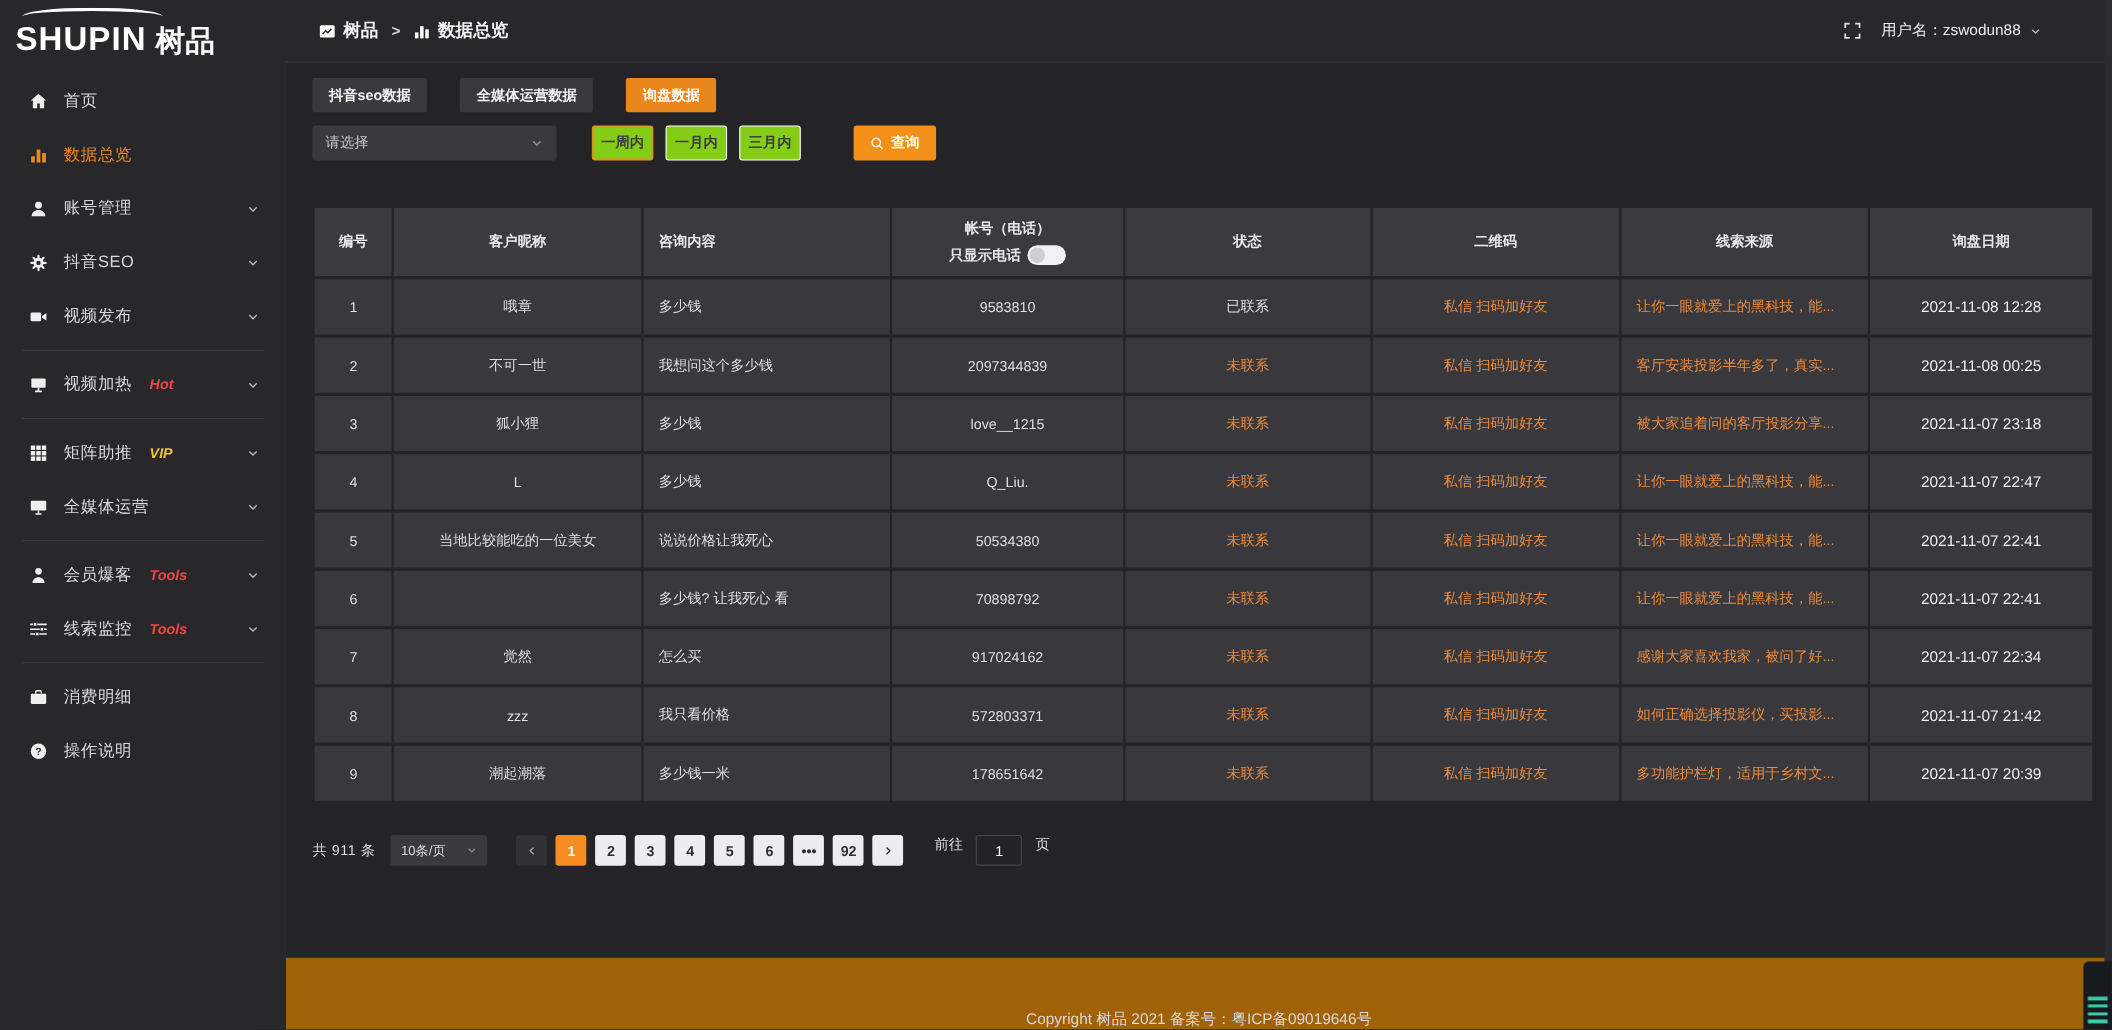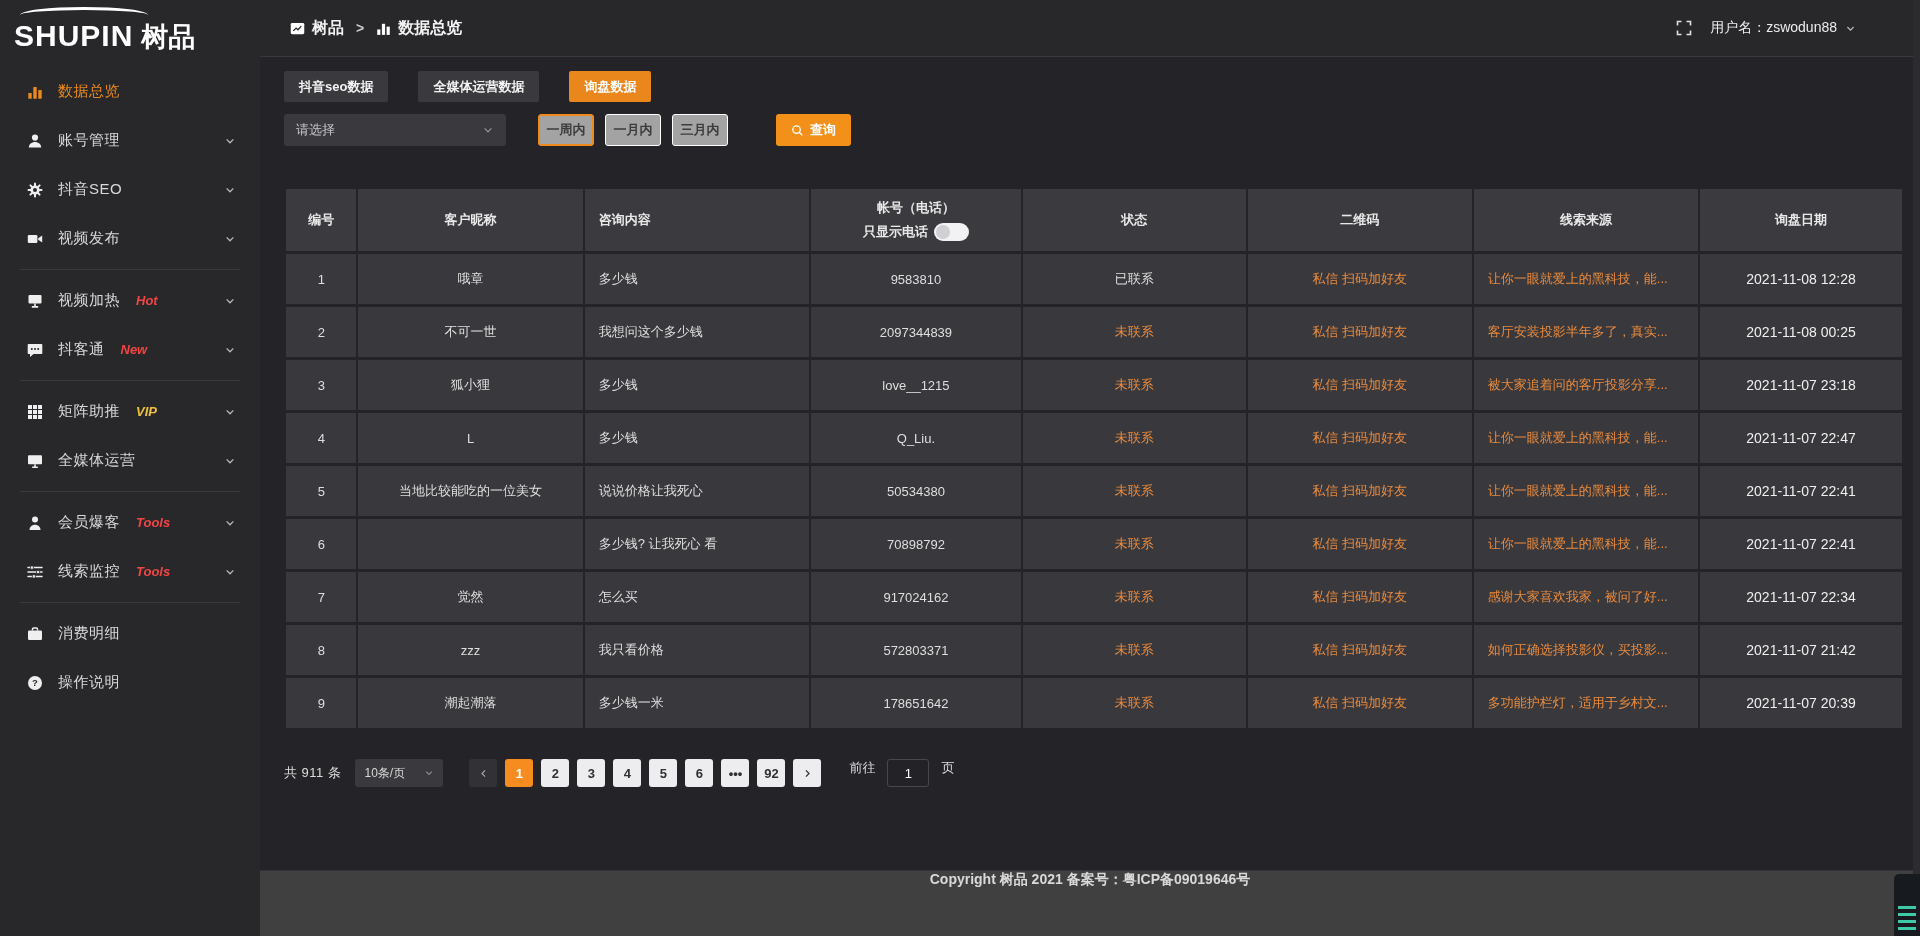--- a/index.html
+++ b/index.html
@@ -37,21 +37,21 @@
   .username .mi-chevron { margin-left:2px; width:11px; height:11px; }
   
   .content { flex:1; padding:14px 16px 0 24px; }
   .tabs { display:flex; gap:30px; }
   .tab { height:31px; padding:0 15px; background:#3a3a3e; color:#f3f3f3; font-size:13px; font-weight:bold; display:flex; align-items:center; border-radius:2px; cursor:pointer; }
   .tab.active { background:#e9861c; color:#fff; }
   .filters { display:flex; align-items:center; margin-top:12px;gap:16px; }
   .select { width:222px; height:32px; background:#3a3a3e; border-radius:3px; display:flex; align-items:center; padding:0 12px; font-size:13px; color:#c6c6c9; cursor:pointer; }
   .select .mi-chevron { margin-left:auto; color:#8f8f93; }
   .range-group { display:flex; gap:11px; margin-left:16px; }
-  .range-btn { width:56px; height:32px; background:#a3a3a3; color:#3c3c3c; border:1px solid #fff; font-size:13px; display:flex; align-items:center; justify-content:center; border-radius:3px; cursor:pointer; font-weight:bold; }
+  .range-btn { width:56px; height:32px; background:#84cc16; color:#3c3c3c; border:1px solid #fff; font-size:13px; display:flex; align-items:center; justify-content:center; border-radius:3px; cursor:pointer; font-weight:bold; }
   .range-btn.active { border:1px solid #ef8b1c; box-shadow:0 0 0 1px #ef8b1c inset; }
   .query-btn { margin-left:32px; height:32px; padding:0 15px; background:#f29019; border-radius:3px; color:#fff; font-size:13px; font-weight:bold; display:flex; align-items:center; gap:6px; cursor:pointer; }
   .query-btn svg { width:13px; height:13px; }
   
   .table-wrap { margin-top:40px; }
   table { width:100%; border-collapse:separate; border-spacing:2px 3px; table-layout:fixed; }
   thead th { background:#3b3b3f; height:62px; font-size:13px; font-weight:bold; color:#e8e8e8; text-align:center; padding:0 10px; }
   thead th.left { text-align:left; padding-left:14px; }
   tbody td { background:#39393d; height:50px; font-size:13px; color:#dfdfdf; text-align:center; padding:0 10px; overflow:hidden; white-space:nowrap; text-overflow:ellipsis; }
   tbody td.left { text-align:left; padding-left:14px; }
@@ -66,39 +66,47 @@
   .pg-total { margin-right:14px; letter-spacing:0.5px; }
   .pg-size { width:88px; height:28px; background:#3a3a3e; border-radius:3px; display:flex; align-items:center; padding:0 9px; font-size:12px; color:#d8d8d8; cursor:pointer; margin-right:22px; }
   .pg-size .mi-chevron { margin-left:auto; width:10px; height:10px; color:#909094; }
   .pg-btn { min-width:28px; height:28px; padding:0 5px; border-radius:3px; background:#ededef; color:#303034; font-weight:bold; font-size:13px; display:inline-flex; align-items:center; justify-content:center; margin:0 4px; cursor:pointer; }
   .pg-btn.active { background:#f68c1f; color:#fff; }
   .pg-prev { background:#323236; color:#a5a5a9; }
   .pg-prev svg, .pg-next svg { width:11px; height:11px; }
   .pg-goto { display:flex; gap:12px; margin-left:24px; }
   .pg-input { width:42px; height:28px; background:#232327; border:1px solid #48484c; border-radius:3px; color:#fff; text-align:center; font-size:13px; font-family:inherit; }
   
-  .footer { height:66px; min-height:66px; background:#404040; border-top:1px solid #343438; display:flex; align-items:flex-start; justify-content:center; font-size:14px; color:#d9d9d9;font-weight:bold; }
+  .footer { height:66px; min-height:66px; background:#a16207; border-top:1px solid #343438; display:flex; align-items:flex-end; justify-content:center; font-size:14px; color:#d9d9d9; }
   
   .scroll-track { position:fixed; right:0; top:0; width:7px; height:936px; background:#2c2c30; }
   .corner-widget { position:fixed; right:0; bottom:0; width:26px; height:62px; background:#171a1f; border-radius:5px 0 0 0; }
   .corner-widget .stripes { position:absolute; left:4px; right:4px; bottom:4px; height:26px;
     background:repeating-linear-gradient(to bottom,#3ec9a7 0 3px,transparent 3px 7px); }
   svg { display:block; }
 </style>
 </head>
 <body>
 
 <aside class="sidebar">
   <div class="logo">
     <div class="logo-arc"></div>
     <span class="logo-latin">SHUPIN</span>
     <span class="logo-cn">树品</span>
   </div>
   <nav class="menu">
 
+    <div class="menu-item">
+      <span class="mi-icon">
+        <svg viewBox="0 0 16 16">
+            <path d="M8 1.2L1 7.4h1.9v7h3.9v-4.2h2.4v4.2h3.9v-7H15z" fill="currentColor"></path>
+          </svg>
+      </span>
+      <span class="mi-label">首页</span>
+    </div>
 
     <div class="menu-item active">
       <span class="mi-icon">
         <svg viewBox="0 0 16 16" fill="currentColor">
             <rect x="1.3" y="9" width="3.4" height="5.8" rx="0.5"></rect>
             <rect x="6.3" y="3" width="3.4" height="11.8" rx="0.5"></rect>
             <rect x="11.3" y="6" width="3.4" height="8.8" rx="0.5"></rect>
           </svg>
       </span>
       <span class="mi-label">数据总览</span>
@@ -166,37 +174,20 @@
       </span>
       <span class="mi-label">视频加热</span>
       <span class="mi-badge badge-red">Hot</span>
       <span class="mi-chevron">
         <svg viewBox="0 0 16 16">
             <path d="M3.5 5.8L8 10.3l4.5-4.5" stroke="currentColor" stroke-width="1.7" fill="none"></path>
           </svg>
       </span>
     </div>
 
-    <div class="menu-item">
-      <span class="mi-icon">
-        <svg viewBox="0 0 16 16">
-            <path d="M1.5 2h13a.8.8 0 01.8.8v8.4a.8.8 0 01-.8.8H6.5L3 15v-3H1.5a.8.8 0 01-.8-.8V2.8a.8.8 0 01.8-.8z" fill="currentColor"></path>
-            <circle cx="4.8" cy="7" r="1" fill="#28282b"></circle>
-            <circle cx="8" cy="7" r="1" fill="#28282b"></circle>
-            <circle cx="11.2" cy="7" r="1" fill="#28282b"></circle>
-          </svg>
-      </span>
-      <span class="mi-label">抖客通</span>
-      <span class="mi-badge badge-red">New</span>
-      <span class="mi-chevron">
-        <svg viewBox="0 0 16 16">
-            <path d="M3.5 5.8L8 10.3l4.5-4.5" stroke="currentColor" stroke-width="1.7" fill="none"></path>
-          </svg>
-      </span>
-    </div>
 
     <div class="menu-divider"></div>
 
     <div class="menu-item">
       <span class="mi-icon">
         <svg viewBox="0 0 16 16" fill="currentColor">
             <rect x="1" y="1" width="4" height="4"></rect>
             <rect x="6" y="1" width="4" height="4"></rect>
             <rect x="11" y="1" width="4" height="4"></rect>
             <rect x="1" y="6" width="4" height="4"></rect>

